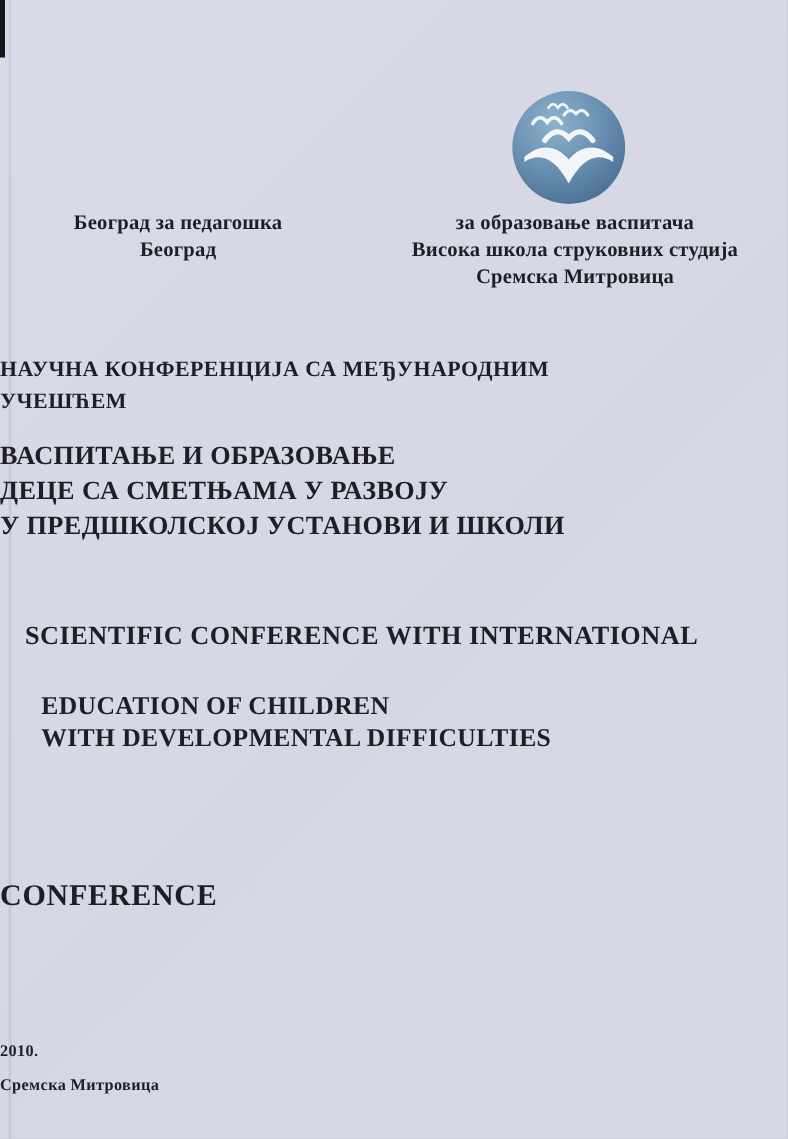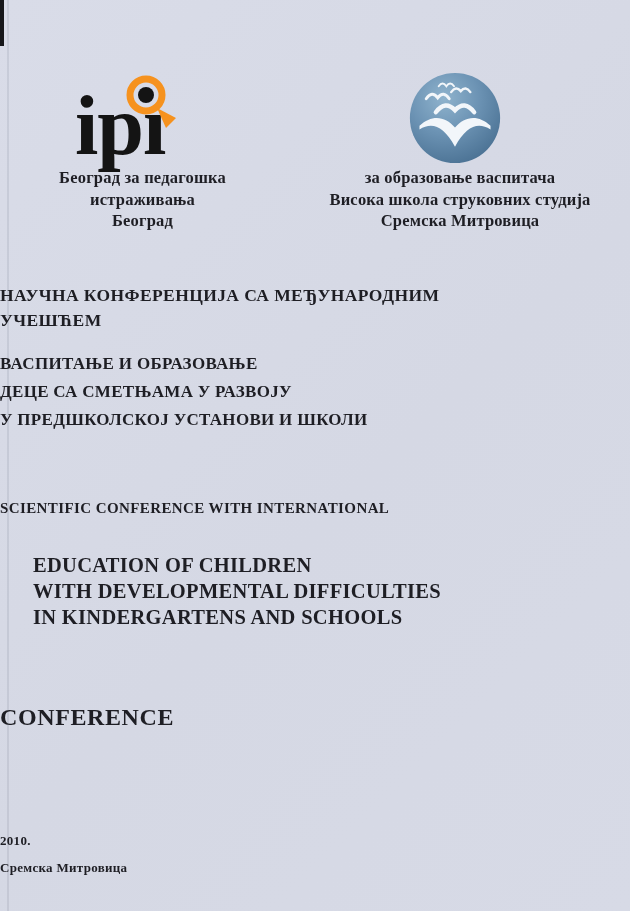--- a/index.html
+++ b/index.html
@@ -77,42 +77,34 @@
     top: 167px;
     width: 100%;
     left: 0;
     font-size: 16.5px;
     font-weight: bold;
     line-height: 21.5px;
     letter-spacing: 0.2px;
   }
   
   .sr-heading { top: 283px; font-size: 17.5px; line-height: 25px; letter-spacing: 0.4px; }
-  .sr-title   { top: 350px; font-size: 17px; line-height: 28px; letter-spacing: 0.3px; }
-  .en-heading { top: 497px; font-size: 15px; line-height: 22px; letter-spacing: 0.4px; }
+  .sr-title   { top: 350px; font-size: 21px; line-height: 28px; letter-spacing: 0.3px; }
+  .en-heading { top: 497px; font-size: 21px; line-height: 22px; letter-spacing: 0.4px; padding-left: 20px; }
   .en-title   { top: 552px; font-size: 20.5px; line-height: 26px; letter-spacing: 0.3px; margin-left: 33px; }
   .volume     { top: 700px; font-size: 24px;   line-height: 35px; letter-spacing: 0.6px; }
   .footer     { top: 827px; font-size: 13px;   line-height: 27px; letter-spacing: 0.3px; }
 </style>
 </head>
 <body>
 
 <div class="cover">
 
   <div class="scan-sliver"></div>
   <div class="scan-seam"></div>
 
-  <div class="ipi-logo">
-    <span class="ipi-text">ipı</span>
-    <svg class="magnifier" viewBox="-35 -35 70 70" xmlns="http://www.w3.org/2000/svg">
-      <circle cx="0" cy="0" r="16" fill="none" stroke="#f6921e" stroke-width="7"></circle>
-      <circle cx="0" cy="0" r="8" fill="#141414"></circle>
-      <polygon points="11,13 30,23 20,33" fill="#f6921e"></polygon>
-    </svg>
-  </div>
 
   <svg class="school-logo" viewBox="-50 -50 100 100" xmlns="http://www.w3.org/2000/svg">
     <defs>
       <radialGradient id="blgrad" cx="38%" cy="28%" r="85%">
         <stop offset="0%" stop-color="#8fb3cd"></stop>
         <stop offset="45%" stop-color="#6c93b4"></stop>
         <stop offset="100%" stop-color="#446b8d"></stop>
       </radialGradient>
     </defs>
     <g>
@@ -121,21 +113,20 @@
       <path d="M-20,-6 Q-10,-19 0,-8 Q10,-19 20,-6" fill="none" stroke="#f2f6fa" stroke-width="4.5" stroke-linecap="round"></path>
       <path d="M-30,-20 Q-24,-29 -18,-21 Q-12,-29 -6,-20" fill="none" stroke="#f2f6fa" stroke-width="3" stroke-linecap="round"></path>
       <path d="M-4,-27 Q1,-34 6,-28 Q11,-34 16,-27" fill="none" stroke="#f2f6fa" stroke-width="2.5" stroke-linecap="round"></path>
       <path d="M-17,-33 Q-13,-39 -9,-33 Q-5,-39 -1,-33" fill="none" stroke="#f2f6fa" stroke-width="2" stroke-linecap="round"></path>
     </g>
   </svg>
 
   <div class="org-left">
     <div class="org-name">
       <div>Београд за педагошка</div>
-      <div>истраживања</div>
       <div>Београд</div>
     </div>
   </div>
   <div class="org-right">
     <div class="org-name">
       <div>за образовање васпитача</div>
       <div>Висока школа струковних студија</div>
       <div>Сремска Митровица</div>
     </div>
   </div>
@@ -151,21 +142,20 @@
     <div>У ПРЕДШКОЛСКОЈ УСТАНОВИ И ШКОЛИ</div>
   </div>
 
   <div class="centered en-heading">
     <div>SCIENTIFIC CONFERENCE WITH INTERNATIONAL</div>
   </div>
 
   <div class="centered en-title">
     <div>EDUCATION OF CHILDREN</div>
     <div>WITH DEVELOPMENTAL DIFFICULTIES</div>
-    <div>IN KINDERGARTENS AND SCHOOLS</div>
   </div>
 
   <div class="centered volume">
     <div>CONFERENCE</div>
   </div>
 
   <div class="centered footer">
     <div>2010.</div>
     <div>Сремска Митровица</div>
   </div>

